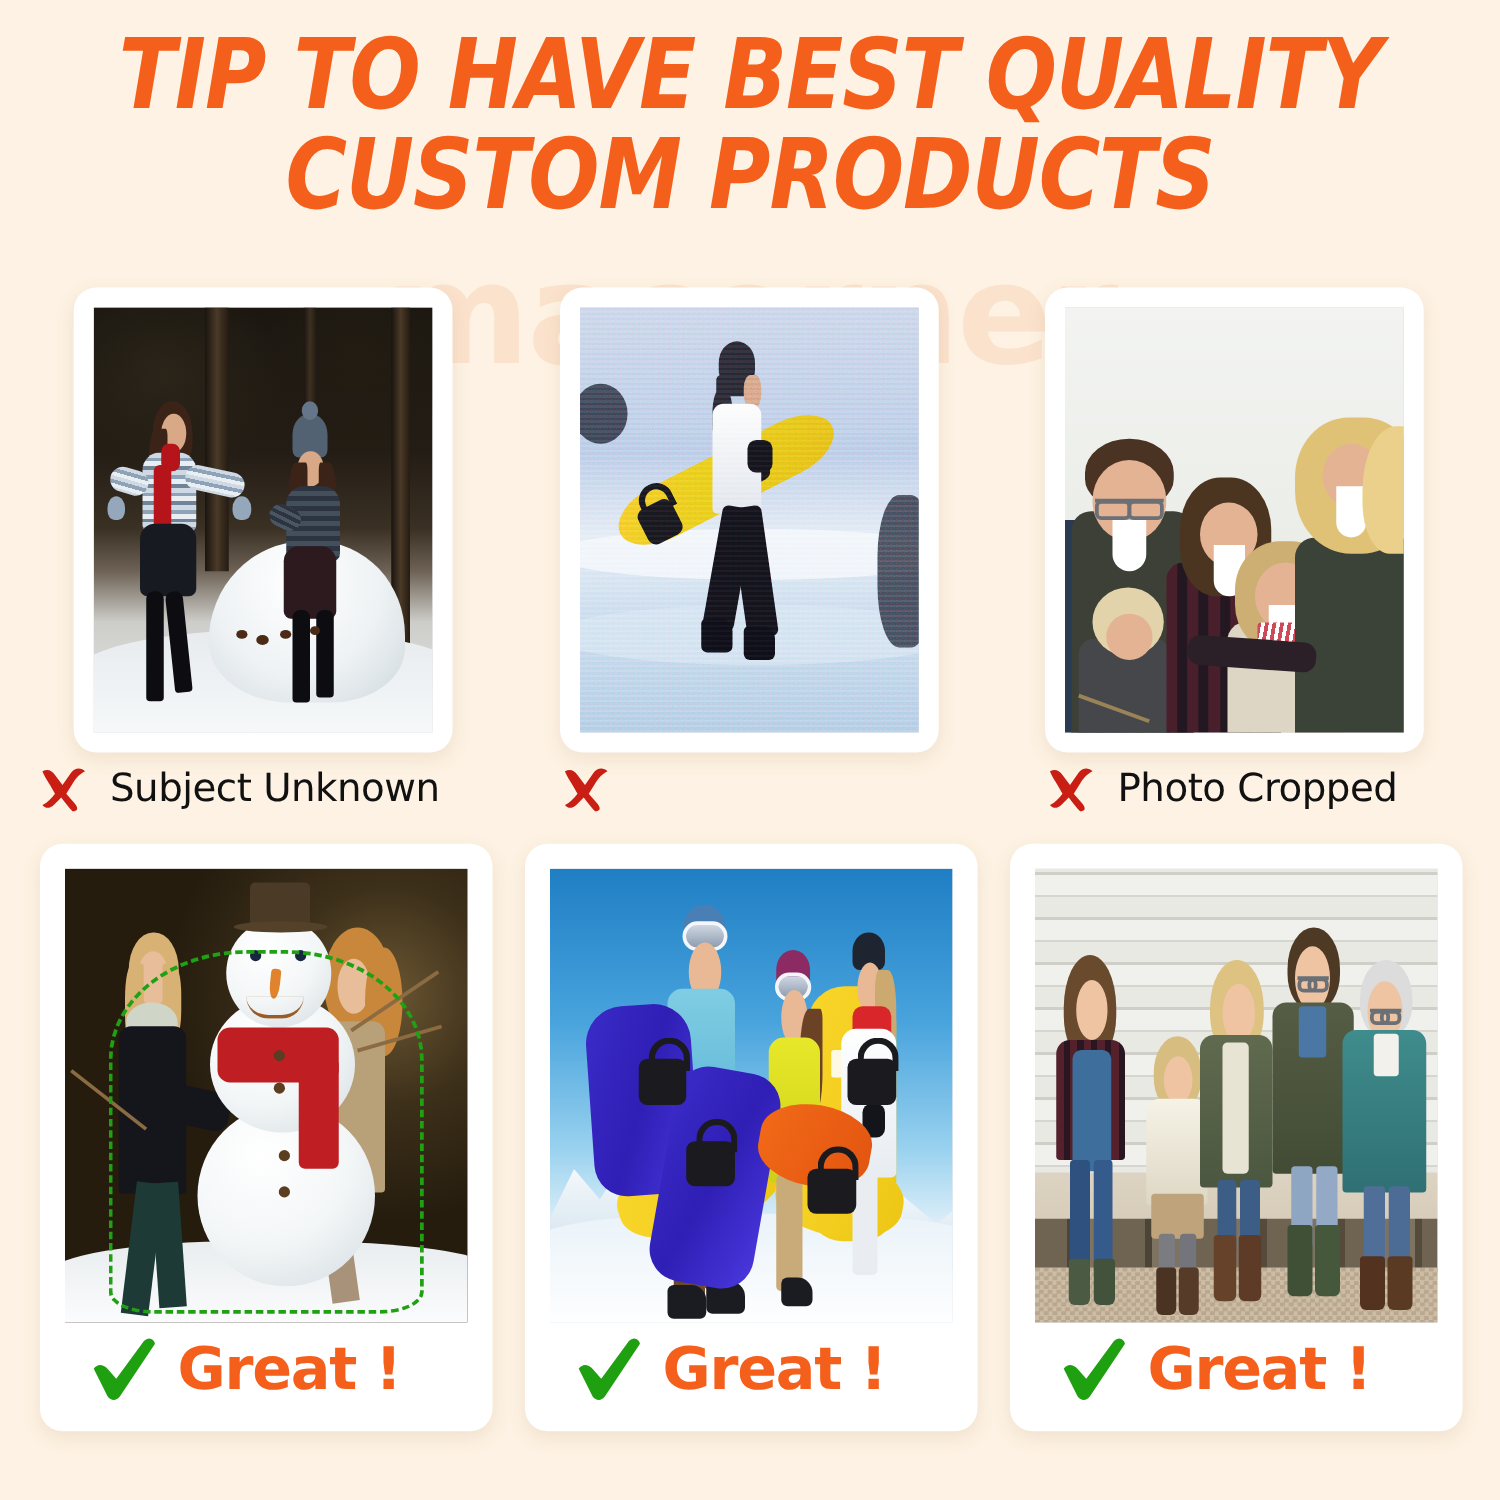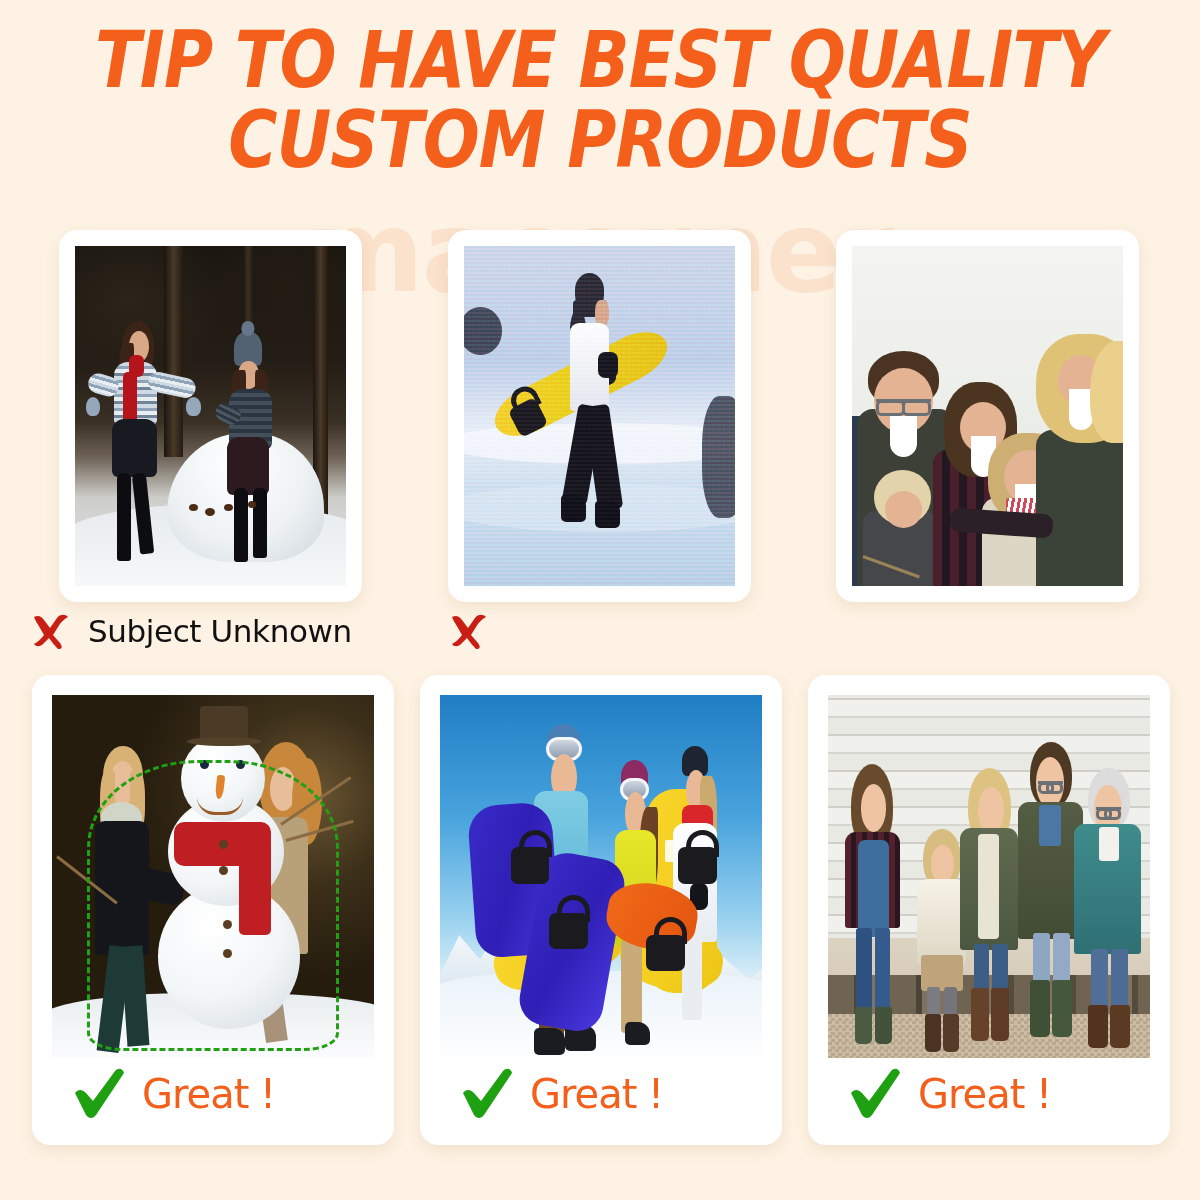--- a/index.html
+++ b/index.html
@@ -94,22 +94,22 @@
   
   .good-label {
     position: absolute;
     display: flex;
     align-items: center;
     gap: 16px;
     z-index: 5;
   }
   .good-label .txt {
     font-family: "DejaVu Sans", sans-serif;
-    font-size: 40px;
-    font-weight: 400;
+    font-size: 47px;
+    font-weight: 700;
     color: #F4601C;
     letter-spacing: -1px;
     white-space: nowrap;
   }
   .check { width: 54px; height: 52px; flex: none; }
 
   
 
   
   .forest-bg {
@@ -403,20 +403,26 @@
 
       <div class="f-body" style="left:68%;top:54%;width:36%;height:48%;background:#3b4238;border-radius:16px 16px 0 0;"></div>
       <div class="f-hair" style="left:68%;top:26%;width:36%;height:32%;background:#e0c277;border-radius:44% 44% 46% 46%;"></div>
       <div class="f-head" style="left:76%;top:32%;width:17%;height:15%;"></div>
       <div class="f-smile" style="left:80%;top:42%;width:9%;background:#fff;"></div>
       <div style="position:absolute;left:88%;top:28%;width:20%;height:30%;background:#ead08a;border-radius:50% 10% 40% 40%;"></div>
 
       <div style="position:absolute;left:36%;top:78%;width:38%;height:7%;background:#2b2027;border-radius:10px;transform:rotate(4deg);"></div>
     </div>
   </div>
+  <div class="bad-label" style="left:836px;top:608px;">
+    <svg class="xmark" viewBox="0 0 44 40">
+      <path d="M4 6 C8 4 11 5 14 9 L20 17 L27 7 C30 3 35 3 38 6 C34 8 31 11 28 16 L23 24 L30 32 C33 36 32 38 28 38 C25 35 22 31 19 27 L13 33 C10 36 6 36 4 33 C8 31 11 28 14 24 L10 17 C7 12 5 9 4 6 Z" fill="#C81E14"></path>
+    </svg>
+    <span class="txt">Photo Cropped</span>
+  </div>
 
   <div class="card" style="left:32px;top:675px;width:362px;height:470px;">
     <div class="photo" style="left:20px;top:20px;width:322px;height:363px;">
       <div class="scene sm-bg"></div>
       <div class="sm-snowfloor"></div>
 
       <div class="w-blonde" style="left:4%;top:14%;width:42%;height:86%;">
         <div class="w-hair-bl" style="left:28%;top:0;width:30%;height:20%;"></div>
         <div class="w-head" style="left:33%;top:5%;width:19%;height:14%;"></div>
         <div class="w-hair-bl" style="left:26%;top:8%;width:11%;height:22%;border-radius:40% 6% 40% 40%;"></div>

